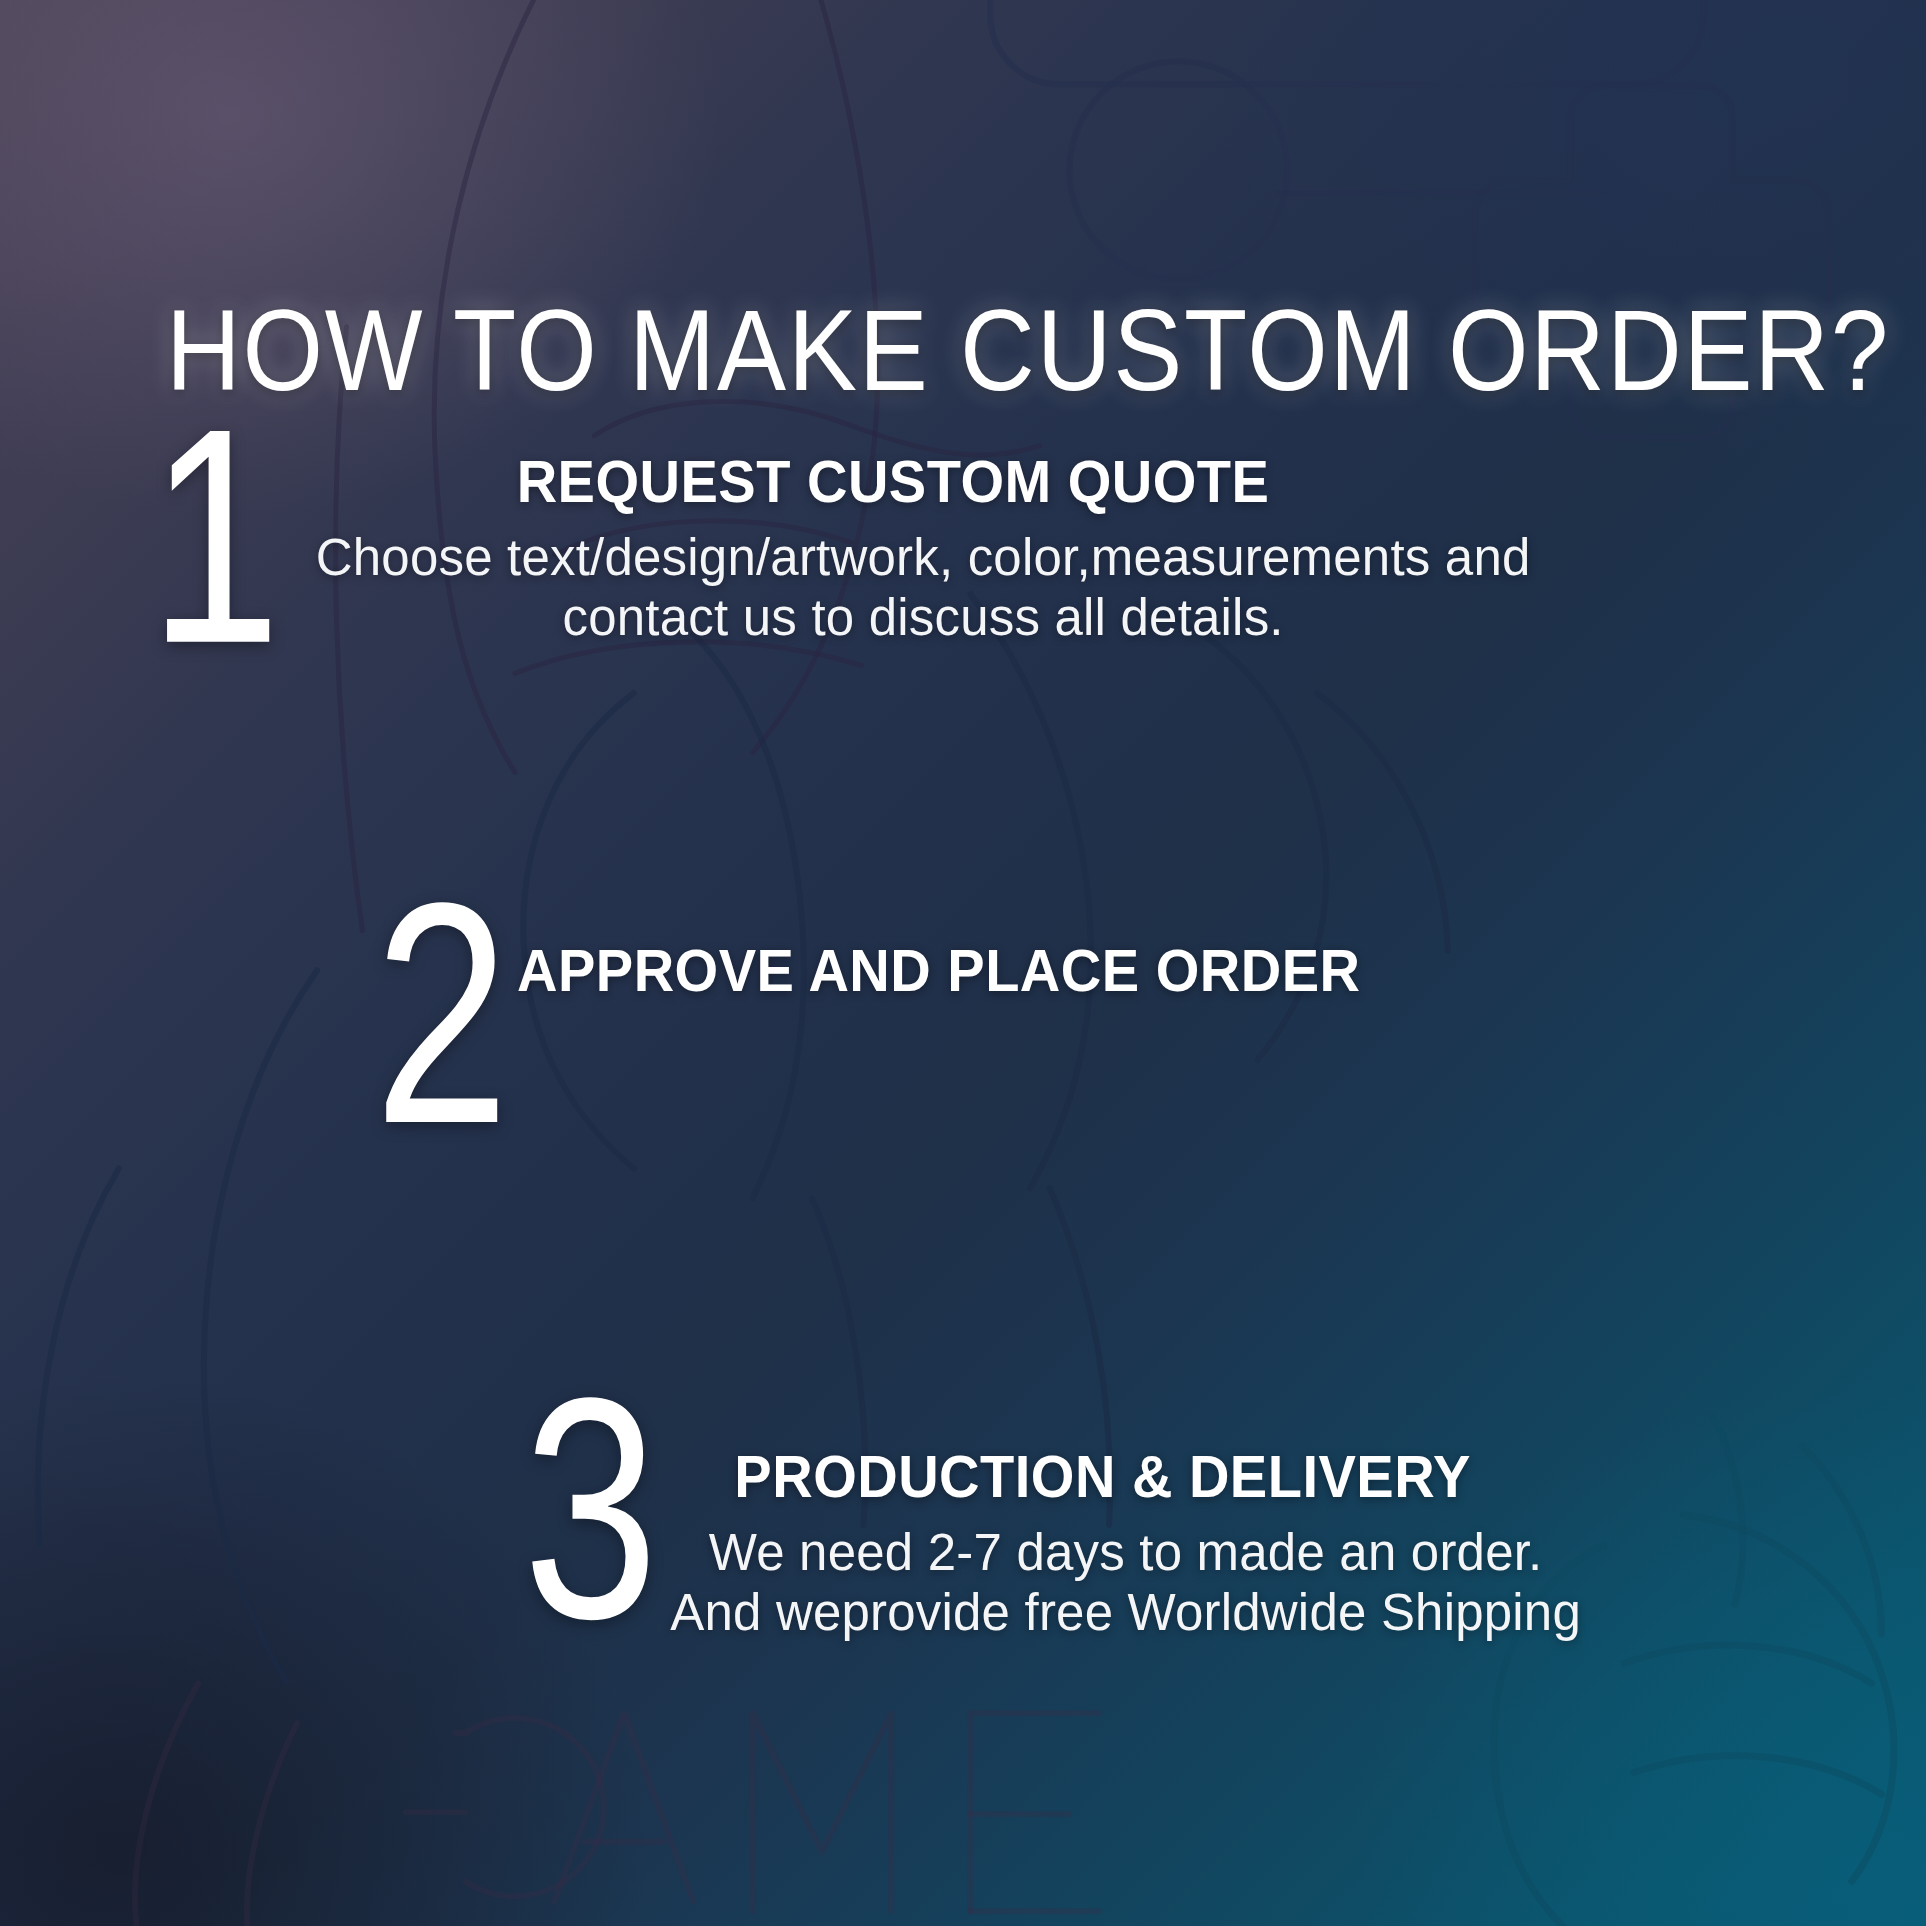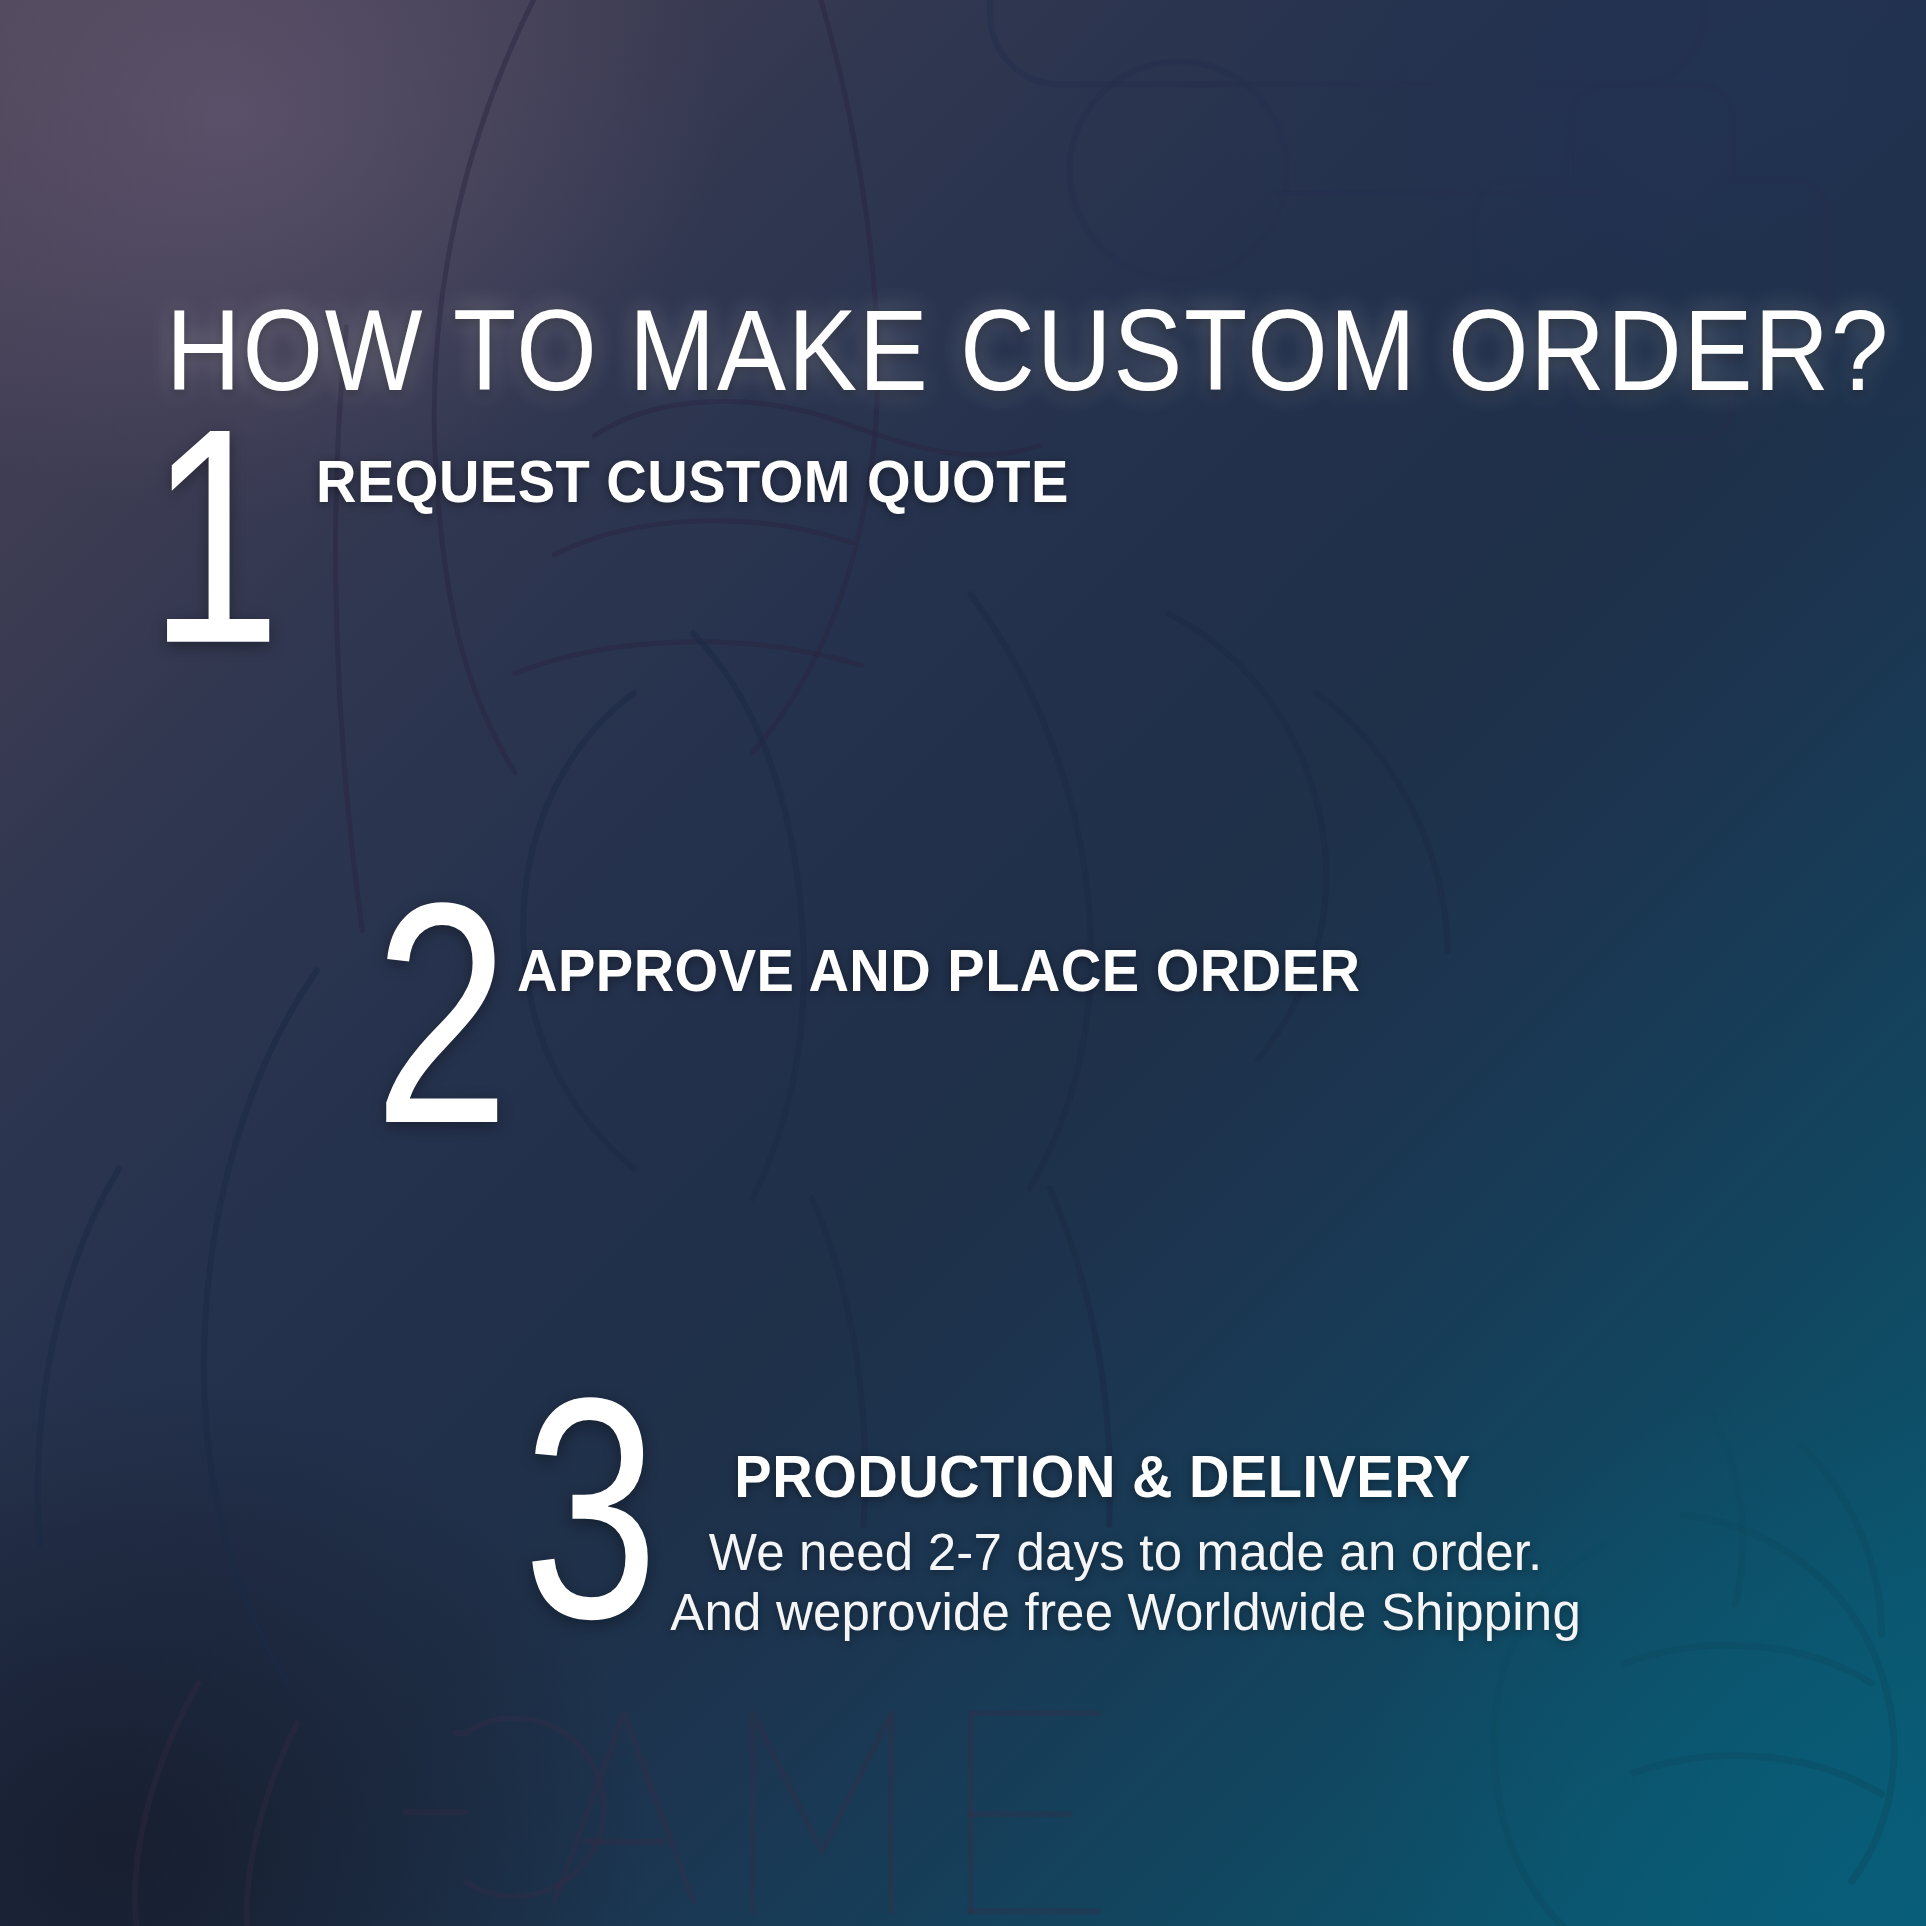--- a/index.html
+++ b/index.html
@@ -206,20 +206,22 @@
   </div>
 
   <div id="content">
 
     <h1 class="poster-title">HOW TO MAKE CUSTOM ORDER?</h1>
 
     <div class="step" id="step-1">
       <div class="step-number">1</div>
       <div class="step-body">
         <div class="step-heading">REQUEST CUSTOM QUOTE</div>
+        <div class="step-desc">Choose text/design/artwork, color,measurements and
+contact us to discuss all details.</div>
       </div>
     </div>
 
     <div class="step" id="step-2">
       <div class="step-number">2</div>
       <div class="step-body">
         <div class="step-heading">APPROVE AND PLACE ORDER</div>
       </div>
     </div>
 

